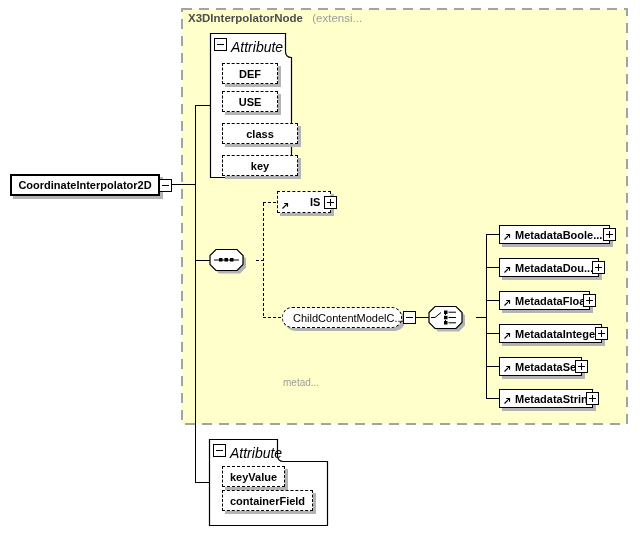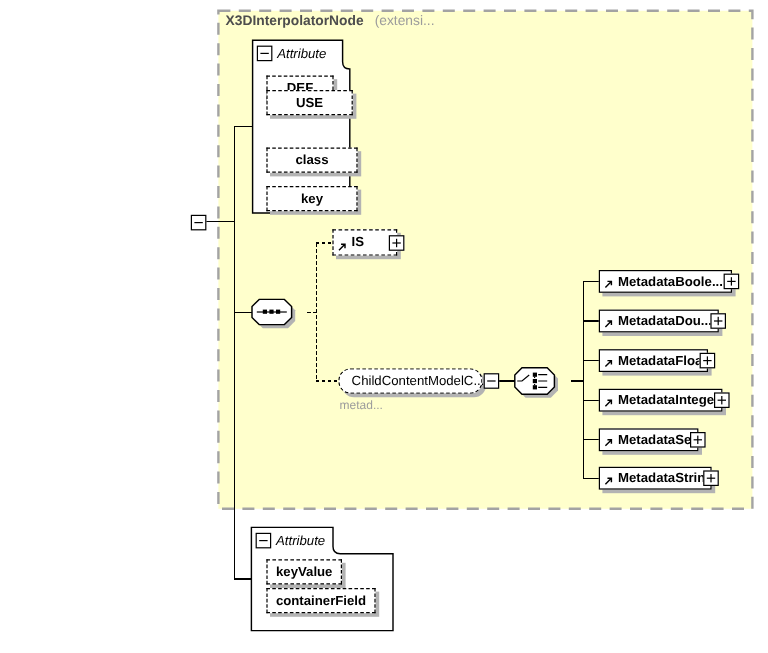--- a/index.html
+++ b/index.html
@@ -16,49 +16,49 @@
   .hdr .s { color:var(--muted_text); margin-left:6px; }
 
   .el {
     position:absolute; box-sizing:border-box; background:#fff;
     border:1.5px solid #000; box-shadow:3px 3px 0 var(--box_shadow);
     display:flex; align-items:center; font-size:11px; font-weight:bold;
     white-space:nowrap; color:#000;
   }
   .el.main { border-width:2px; justify-content:center; }
   .el.ref  { height:19px; }
-  .el.dashed { border:1px dashed #000; }
+  .el.dashed { border:1px dashed #000;gap:17px; }
   .el.round {
     border:1px dashed #000; border-radius:10px; font-weight:normal;
     justify-content:flex-start; padding-left:10px; font-size:11px;
   }
   .arr { align-self:flex-end; margin:0 1px 2px 3px; line-height:0; }
   .lbl { padding:0 2px; }
 
   .attr {
     position:absolute; box-sizing:border-box; height:21px; background:#fff;
     border:1px dashed #000; box-shadow:3px 3px 0 var(--box_shadow);
     display:flex; align-items:center; justify-content:center;
     font-size:11px; font-weight:bold; color:#000; white-space:nowrap;
   }
 
-  .grp-hdr { position:absolute; font-size:11px; font-style:italic; color:#000; white-space:nowrap; }
+  .grp-hdr { position:absolute; font-size:14px; font-style:italic; color:#000; white-space:nowrap; }
 
   .tgl {
     position:absolute; width:13px; height:13px; box-sizing:border-box;
     background:#fff; border:1px solid #000;
   }
   .tgl::before {
     content:""; position:absolute; left:2px; right:2px; top:5px; height:1px; background:#000;
   }
   .tgl.plus::after {
     content:""; position:absolute; top:2px; bottom:2px; left:5px; width:1px; background:#000;
   }
 
-  .annot { position:absolute; font-size:10px; color:var(--muted_text); white-space:nowrap; }
+  .annot { position:absolute; font-size:10px; color:var(--muted_text); white-space:nowrap;margin-top:44px; }
 </style>
 </head>
 <body>
 
 <div class="canvas" style="--container_fill: #FFFFCC; --container_border: #A3A3A3; --box_shadow: #B3B3B3; --header_title: #4D4D4D; --muted_text: #9C9C9C;">
 
   <svg class="overlay" width="640" height="544" viewBox="0 0 640 544">
 
     <rect x="182" y="9" width="445" height="415" style="fill:var(--container_fill)" stroke="#A3A3A3" stroke-width="2" stroke-dasharray="10 7"></rect>
 
@@ -109,28 +109,31 @@
       <line x1="263" y1="202.5" x2="277" y2="202.5"></line>
       <line x1="263" y1="317.5" x2="282" y2="317.5"></line>
     </g>
   </svg>
 
   <div class="hdr">
     <span class="t">X3DInterpolatorNode</span>
     <span class="s">(extensi...</span>
   </div>
 
+  <div class="el main" style="left:10px;top:174px;width:150px;height:22px">
+    <span class="lbl">CoordinateInterpolator2D</span>
+  </div>
   <div class="tgl" style="left:159px;top:179px"></div>
 
   <div class="tgl" style="left:214px;top:38px"></div>
   <div class="grp-hdr" style="left:231px;top:39px">Attribute</div>
   <div class="attr" style="left:222px;top:63px;width:56px">
     <span>DEF</span>
   </div>
-  <div class="attr" style="left:222px;top:75px;width:72px">
+  <div class="attr" style="left:222px;top:91px;width:56px">
     <span>USE</span>
   </div>
   <div class="attr" style="left:222px;top:123px;width:76px">
     <span>class</span>
   </div>
   <div class="attr" style="left:222px;top:155px;width:76px">
     <span>key</span>
   </div>
 
   <div class="el dashed" style="left:277px;top:191px;width:54px;height:22px">

